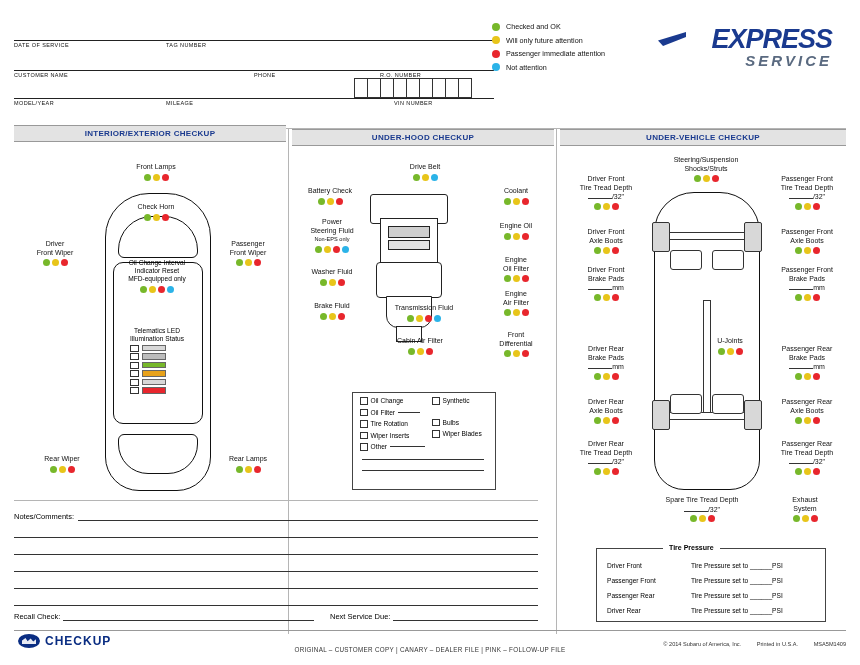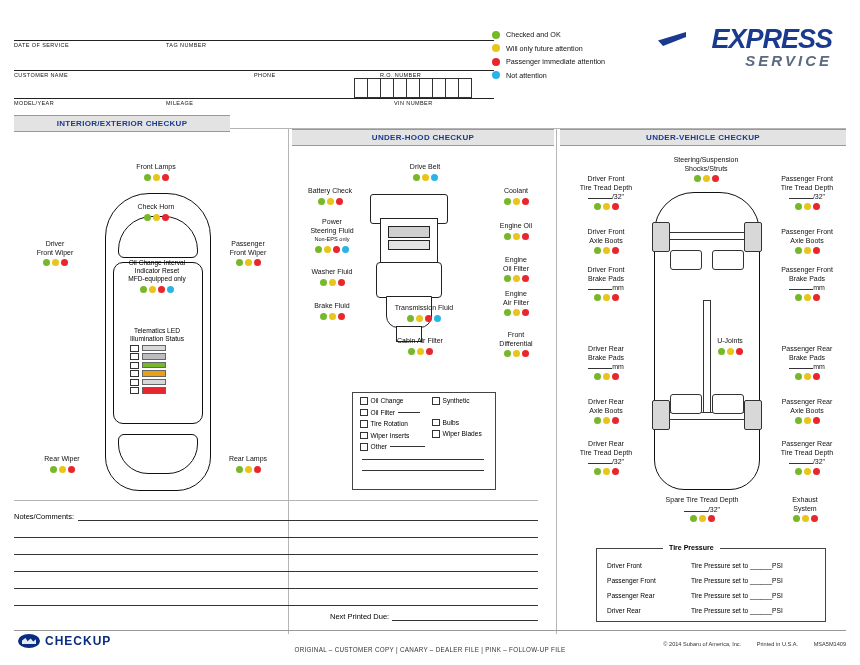--- a/index.html
+++ b/index.html
@@ -11,21 +11,21 @@
     position:relative;
     overflow:hidden;
   }
   .page{position:relative;width:860px;height:665px;}
 
   
   .hdr-fields{position:absolute;left:14px;top:28px;width:480px;height:85px;}
   .fld{position:absolute;font-size:5.5px;letter-spacing:.4px;color:#111;}
   .rule{position:absolute;border-bottom:1px solid #222;}
 
-  .legend{position:absolute;left:492px;top:30px;width:170px;}
+  .legend{position:absolute;left:492px;top:22px;width:170px;}
   .legend-row{display:flex;align-items:center;margin-bottom:4.5px;}
   .legend-dot{width:8px;height:8px;border-radius:50%;margin-right:6px;flex:none;}
   .legend-lbl{font-size:7.2px;color:#111;}
 
   .logo{position:absolute;right:28px;top:26px;width:180px;text-align:right;}
   .logo .ex{
     font-family:"Liberation Sans", sans-serif;
     font-weight:bold;font-style:italic;
     font-size:27px;color:#1a3a8f;letter-spacing:-1px;line-height:26px;
   }
@@ -193,21 +193,21 @@
     </div>
   </div>
 
   <div class="logo">
     <div class="swoosh"></div>
     <div class="ex">EXPRESS</div>
     <div class="sv">SERVICE</div>
   </div>
 
   <div class="hline" style="left:14px;top:128px;width:832px;"></div>
-  <div class="secbar" style="left:14px;top:115px;width:216px;">INTERIOR/EXTERIOR CHECKUP</div>
+  <div class="secbar" style="left:14px;top:125px;width:272px;">INTERIOR/EXTERIOR CHECKUP</div>
   <div class="secbar" style="left:560px;top:129px;width:286px;">UNDER-VEHICLE CHECKUP</div>
   <div class="secbar" style="left:292px;top:129px;width:262px;">UNDER-HOOD CHECKUP</div>
 
   <div class="vline" style="left:288px;top:129px;height:505px;"></div>
   <div class="vline" style="left:556px;top:129px;height:505px;"></div>
   <div class="hline" style="left:14px;top:500px;width:524px;"></div>
 
   <div class="car"></div>
   <div class="car-mid"></div>
 
@@ -685,22 +685,26 @@
       <span class="notes-lbl">Notes/Comments:</span>
       <span style="flex:1;border-bottom:.8px solid #333;margin-left:4px;height:10px;"></span>
     </div>
     <div class="nline"></div>
     <div class="nline"></div>
     <div class="nline"></div>
     <div class="nline"></div>
     <div class="nline"></div>
   </div>
 
+  <div class="recall" style="display:flex;align-items:flex-end;width:300px;">
+    <span>Recall Check:</span>
+    <span style="flex:1;border-bottom:.8px solid #333;margin-left:3px;height:10px;"></span>
+  </div>
   <div class="nextsvc" style="display:flex;align-items:flex-end;width:208px;">
-    <span>Next Printed Due:</span>
+    <span>Next Service Due:</span>
     <span style="flex:1;border-bottom:.8px solid #333;margin-left:3px;height:10px;"></span>
   </div>
 
   <div class="foot-line"></div>
   <div class="sub-logo">
     <span class="sub-oval"></span>
     <span class="sub-txt">CHECKUP</span>
   </div>
   <div class="foot-center">ORIGINAL – CUSTOMER COPY  |  CANARY – DEALER FILE  |  PINK – FOLLOW-UP FILE</div>
   <div class="foot-right">

